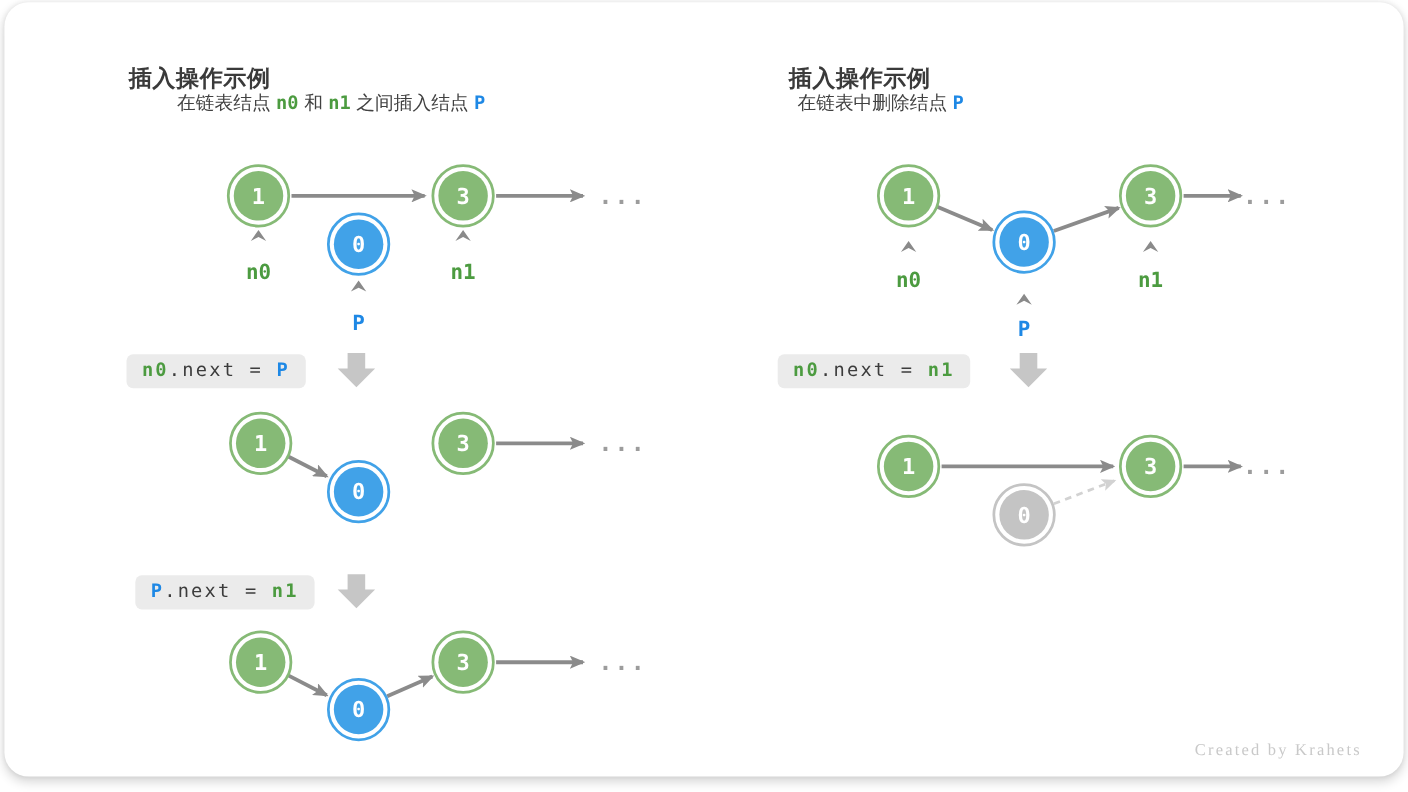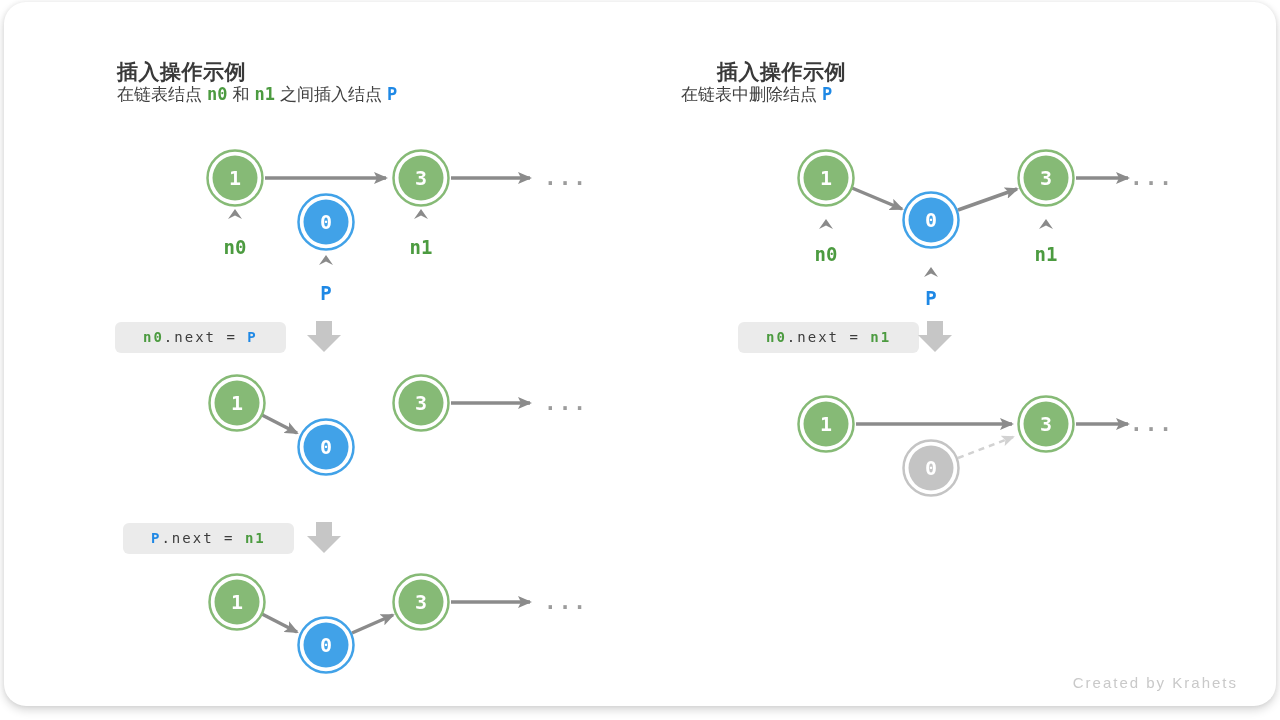--- a/index.html
+++ b/index.html
@@ -24,46 +24,47 @@
     font-weight: bold; font-size: 21px; line-height: 23px;
     color: #3A3A3A; letter-spacing: .5px;
   }
   #insert-title { left: 117px; }
   #delete-title { left: 717px; }
 
   .panel-subtitle {
     position: absolute; top: 83px;
     font-size: 17px; line-height: 22px; color: #414141;
     white-space: nowrap;
+    margin-left: 44px;
   }
   #insert-subtitle { left: 117px; }
   #delete-subtitle { left: 681px; }
   .tok {
     font-family: "DejaVu Sans Mono", monospace;
     font-weight: bold; font-size: 17px; margin: 0 5px;
   }
   .tok.green { color: #4C9B40; }
   .tok.blue  { color: #1E88E5; }
 
   .code-box {
     position: absolute; height: 31px; line-height: 31px;
-    background: #EBEBEB; border-radius: 6px; padding: 0 28px;
-    font-family: "DejaVu Sans Mono", monospace; font-size: 14px;
+    background: #EBEBEB; border-radius: 6px; padding: 0 14px;
+    font-family: "DejaVu Sans Mono", monospace; font-size: 17px;
     letter-spacing: 2px; color: #3C3C3C; white-space: pre;
   }
   .code-box .kw { font-weight: bold; }
   .code-box .kw.green { color: #4C9B40; }
   .code-box .kw.blue  { color: #1E88E5; }
   #code-insert-1 { left: 115px; top: 322px; }
   #code-insert-2 { left: 123px; top: 523px; }
-  #code-delete-1 { left: 738px; top: 322px; }
+  #code-delete-1 { left: 707px; top: 322px; }
 
   .watermark {
     position: absolute; right: 42px; top: 674px;
-    font-family: Liberation Sans, sans-serif; font-size: 15px;
+    font-family: Liberation Serif, serif; font-size: 15px;
     letter-spacing: 2px; color: #C9C9C9;
   }
 
   
   .n-out { fill: #ffffff; stroke-width: 2.5px; }
   .n-out.g { stroke: #86BA76; }
   .n-out.b { stroke: #41A2E8; }
   .n-out.x { stroke: #C4C4C4; }
   .n-in.g { fill: #86BA76; }
   .n-in.b { fill: #41A2E8; }

